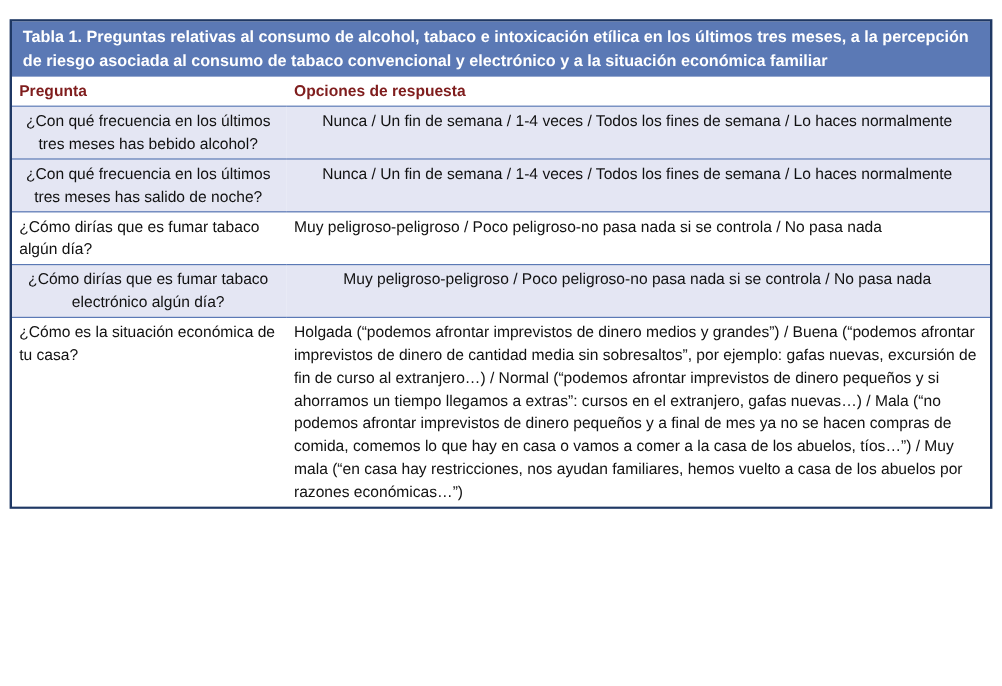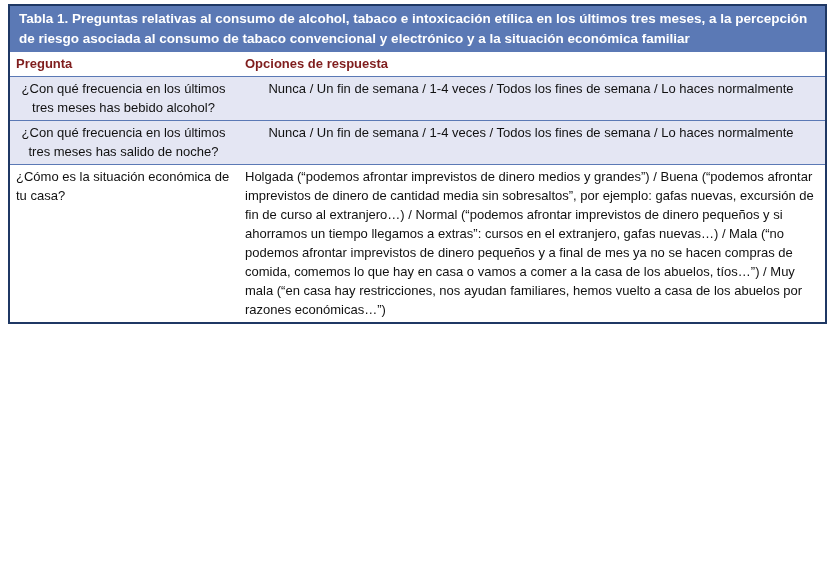--- a/index.html
+++ b/index.html
@@ -6,21 +6,21 @@
   html, body {
     margin: 0; padding: 0;
     width: 835px; height: 572px;
     background: #ffffff;
     font-family: "Liberation Sans", sans-serif;
   }
   .page { position: relative; width: 835px; height: 572px; background: #ffffff; }
 
   .tbl {
     position: absolute;
-    left: 8px; top: 4px;
+    left: 8px; top: 16px;
     width: 819px;
     border: 2px solid #1f3864;
     background: #ffffff;
   }
 
   .tbl-title {
     background: #5b79b5;
     color: #ffffff;
     padding: 3px 9px 4px 9px;
     font-size: 13.5px;
@@ -75,20 +75,28 @@
       <tbody>
         <tr class="alt">
           <td class="q">¿Con qué frecuencia en los últimos tres meses has bebido alcohol?</td>
           <td class="a">Nunca / Un fin de semana / 1-4 veces / Todos los fines de semana / Lo haces normalmente</td>
         </tr>
         <tr class="alt">
           <td class="q">¿Con qué frecuencia en los últimos tres meses has salido de noche?</td>
           <td class="a">Nunca / Un fin de semana / 1-4 veces / Todos los fines de semana / Lo haces normalmente</td>
         </tr>
         <tr>
+          <td class="q">¿Cómo dirías que es fumar tabaco algún día?</td>
+          <td class="a">Muy peligroso-peligroso / Poco peligroso-no pasa nada si se controla / No pasa nada</td>
+        </tr>
+        <tr class="alt">
+          <td class="q">¿Cómo dirías que es fumar tabaco electrónico algún día?</td>
+          <td class="a">Muy peligroso-peligroso / Poco peligroso-no pasa nada si se controla / No pasa nada</td>
+        </tr>
+        <tr>
           <td class="q">¿Cómo es la situación económica de tu casa?</td>
           <td class="a">Holgada (“podemos afrontar imprevistos de dinero medios y grandes”) / Buena (“podemos afrontar imprevistos de dinero de cantidad media sin sobresaltos”, por ejemplo: gafas nuevas, excursión de fin de curso al extranjero…) / Normal (“podemos afrontar imprevistos de dinero pequeños y si ahorramos un tiempo llegamos a extras”: cursos en el extranjero, gafas nuevas…) / Mala (“no podemos afrontar imprevistos de dinero pequeños y a final de mes ya no se hacen compras de comida, comemos lo que hay en casa o vamos a comer a la casa de los abuelos, tíos…”) / Muy mala (“en casa hay restricciones, nos ayudan familiares, hemos vuelto a casa de los abuelos por razones económicas…”)</td>
         </tr>
       </tbody>
     </table>
 
   </div>
 </div>
 
 </body></html>

